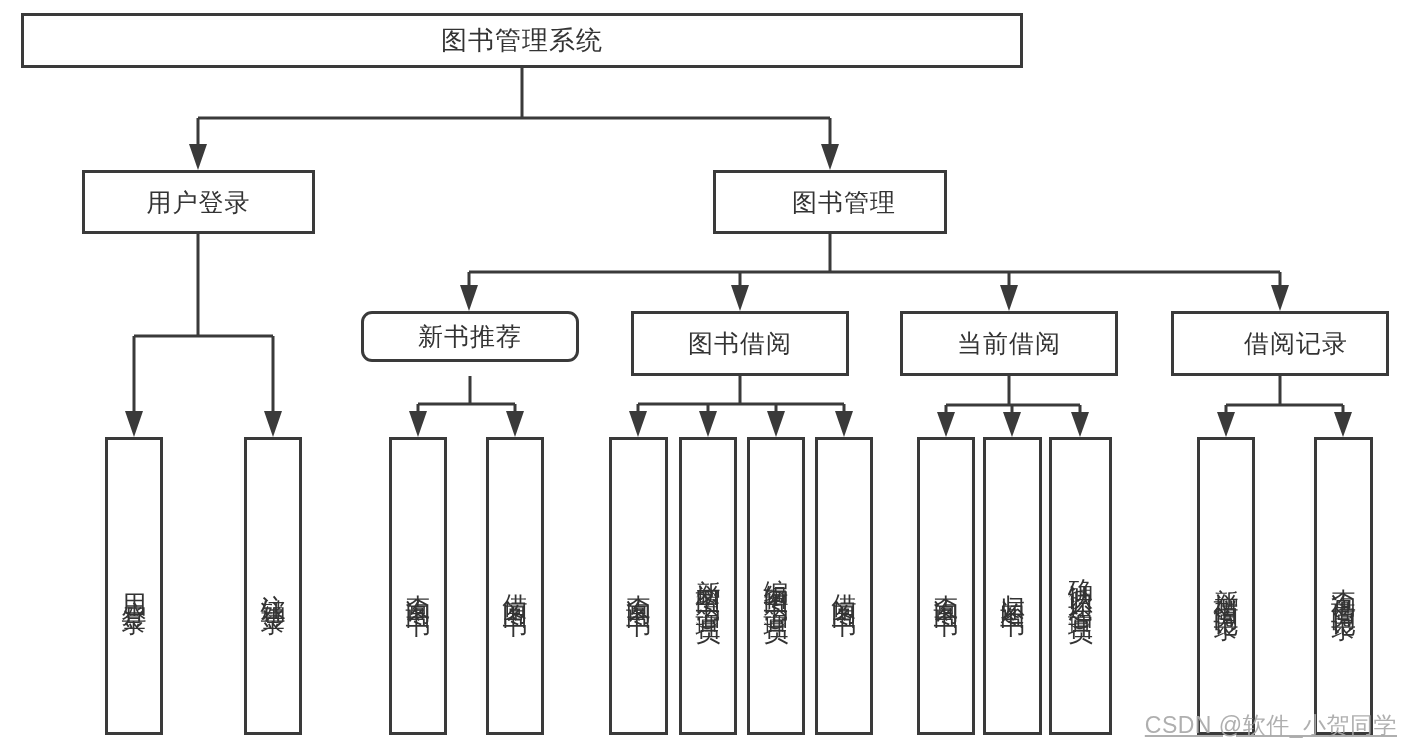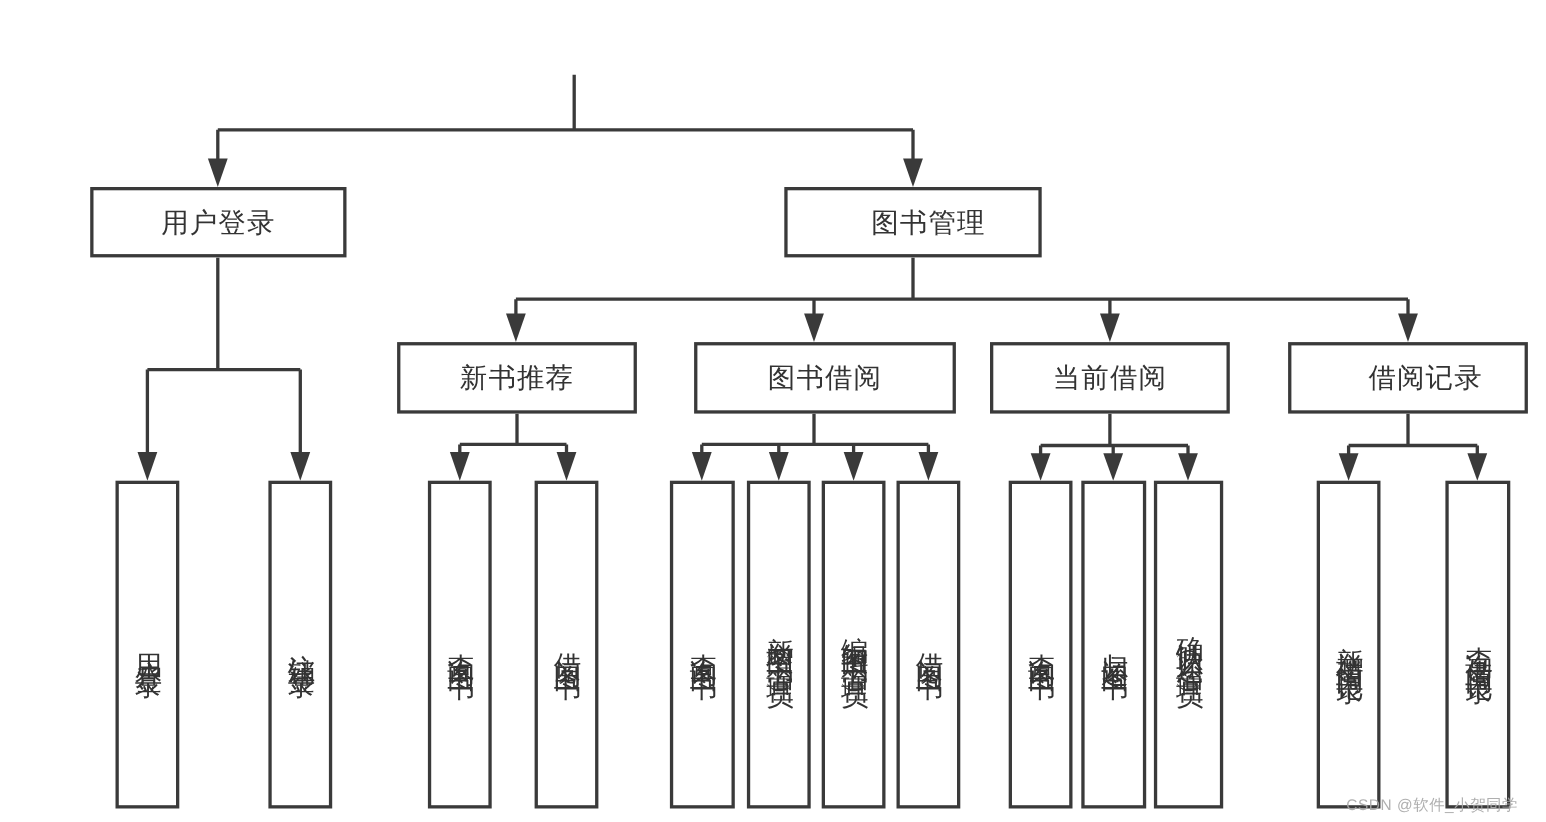--- a/index.html
+++ b/index.html
@@ -24,26 +24,27 @@
   .root-node .label{font-size:26px;letter-spacing:1px;}
   .v-node .label{
     writing-mode:vertical-rl;
     text-orientation:mixed;
     font-size:25px;
     letter-spacing:6px;
     line-height:1;
   }
   .watermark{
     position:absolute;
-    right:25px;bottom:6px;
-    font-size:14px;
+    right:8px;bottom:6px;
+    font-size:23px;
     color:rgba(168,168,168,0.92);
     letter-spacing:0.5px;
     z-index:3;
     white-space:nowrap;
+    text-decoration:underline;
   }
 </style>
 </head>
 <body>
 
 <div class="stage">
 
   <svg class="wires" width="1405" height="747" viewBox="0 0 1405 747">
     <g stroke="#3a3a3a" stroke-width="3" fill="none">
       <path d="M522 68 V118 M198 118 H830 M198 118 V146 M830 118 V146"></path>
@@ -70,32 +71,35 @@
       <polygon points="767,411 785,411 776,437"></polygon>
       <polygon points="835,411 853,411 844,437"></polygon>
       <polygon points="937,412 955,412 946,437"></polygon>
       <polygon points="1003,412 1021,412 1012,437"></polygon>
       <polygon points="1071,412 1089,412 1080,437"></polygon>
       <polygon points="1217,412 1235,412 1226,437"></polygon>
       <polygon points="1334,412 1352,412 1343,437"></polygon>
     </g>
   </svg>
 
+  <div class="node h-node root-node" style="left:21px;top:13px;width:1002px;height:55px;">
+    <span class="label">图书管理系统</span>
+  </div>
 
   <div class="node h-node" style="left:82px;top:170px;width:233px;height:64px;">
     <span class="label">用户登录</span>
   </div>
   <div class="node h-node" style="left:713px;top:170px;width:234px;height:64px;padding-left:28px;">
     <span class="label">图书管理</span>
   </div>
 
-  <div class="node h-node" style="left:361px;top:311px;width:218px;height:65px;">
+  <div class="node h-node" style="left:361px;top:311px;width:218px;height:51px;border-radius:11px;">
     <span class="label">新书推荐</span>
   </div>
-  <div class="node h-node" style="left:631px;top:311px;width:238px;height:65px;">
+  <div class="node h-node" style="left:631px;top:311px;width:218px;height:65px;">
     <span class="label">图书借阅</span>
   </div>
   <div class="node h-node" style="left:900px;top:311px;width:218px;height:65px;">
     <span class="label">当前借阅</span>
   </div>
   <div class="node h-node" style="left:1171px;top:311px;width:218px;height:65px;padding-left:32px;">
     <span class="label">借阅记录</span>
   </div>
 
   <div class="node v-node" style="left:105px;top:437px;width:58px;height:298px;">

